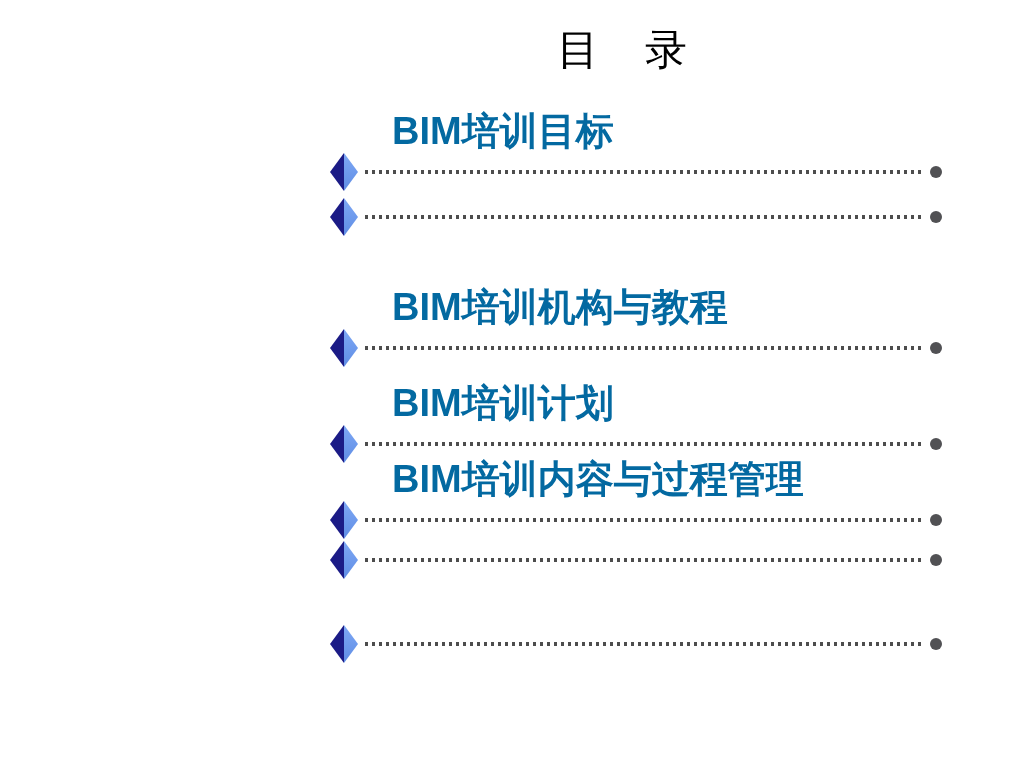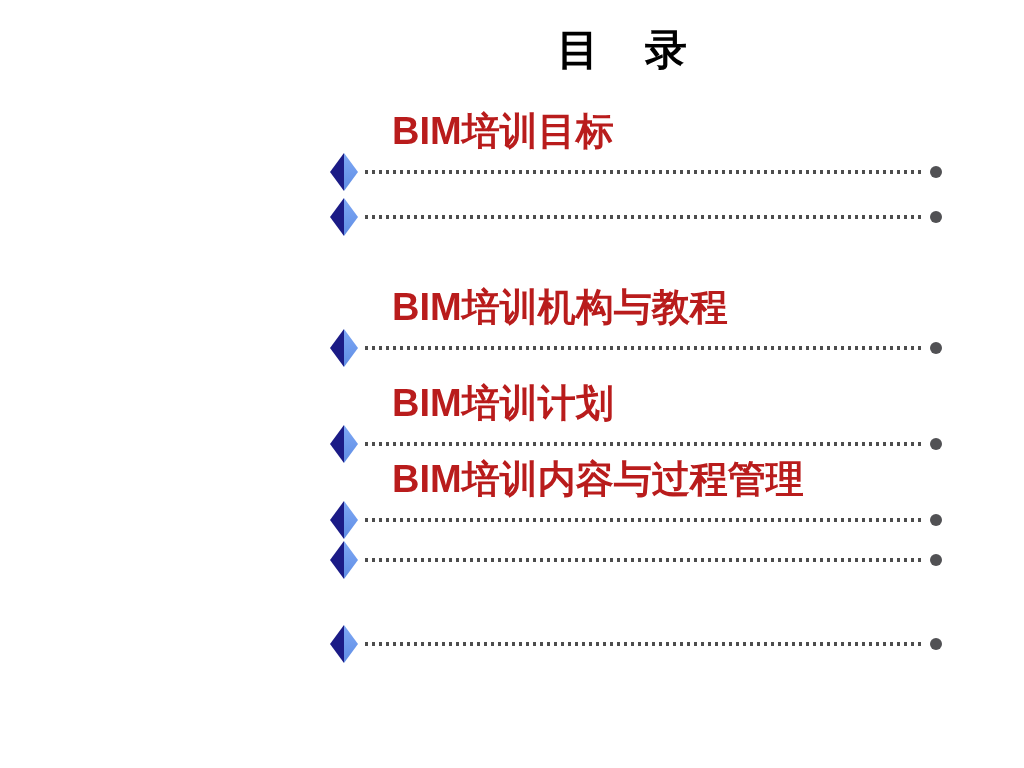--- a/index.html
+++ b/index.html
@@ -11,42 +11,42 @@
     background: #ffffff;
     overflow: hidden;
     font-family: "Liberation Sans", sans-serif;
   }
   .slide-title {
     position: absolute;
     top: 22px;
     left: 623px;
     transform: translateX(-50%);
     font-size: 42px;
-    font-weight: bold;
+    font-weight: normal;
     color: #000000;
     letter-spacing: 2px;
     white-space: nowrap;
     font-family: "Liberation Sans", sans-serif;
   }
   .toc { position: absolute; left: 330px; width: 612px; }
   .toc-item { position: absolute; left: 0; width: 612px; }
   .toc-item:nth-of-type(1) { top: 109px; }
   .toc-item:nth-of-type(2) { top: 198px; }
   .toc-item:nth-of-type(3) { top: 285px; }
   .toc-item:nth-of-type(4) { top: 373px; margin-top: 8px; }
   .toc-item:nth-of-type(5) { top: 457px; }
   .toc-item:nth-of-type(6) { top: 541px; }
   .toc-item:nth-of-type(7) { top: 625px; }
   .toc-label {
     margin-left: 62px;
     height: 44px;
     line-height: 44px;
     font-size: 38px;
     font-weight: bold;
-    color: #b91c1c;
+    color: #0369a1;
     white-space: nowrap;
     font-family: "Liberation Sans", sans-serif;
   }
   .toc-rule {
     display: flex;
     align-items: center;
     height: 38px;
     margin-top: 0px;
   }
   .diamond { width: 28px; height: 38px; flex: 0 0 28px; }

